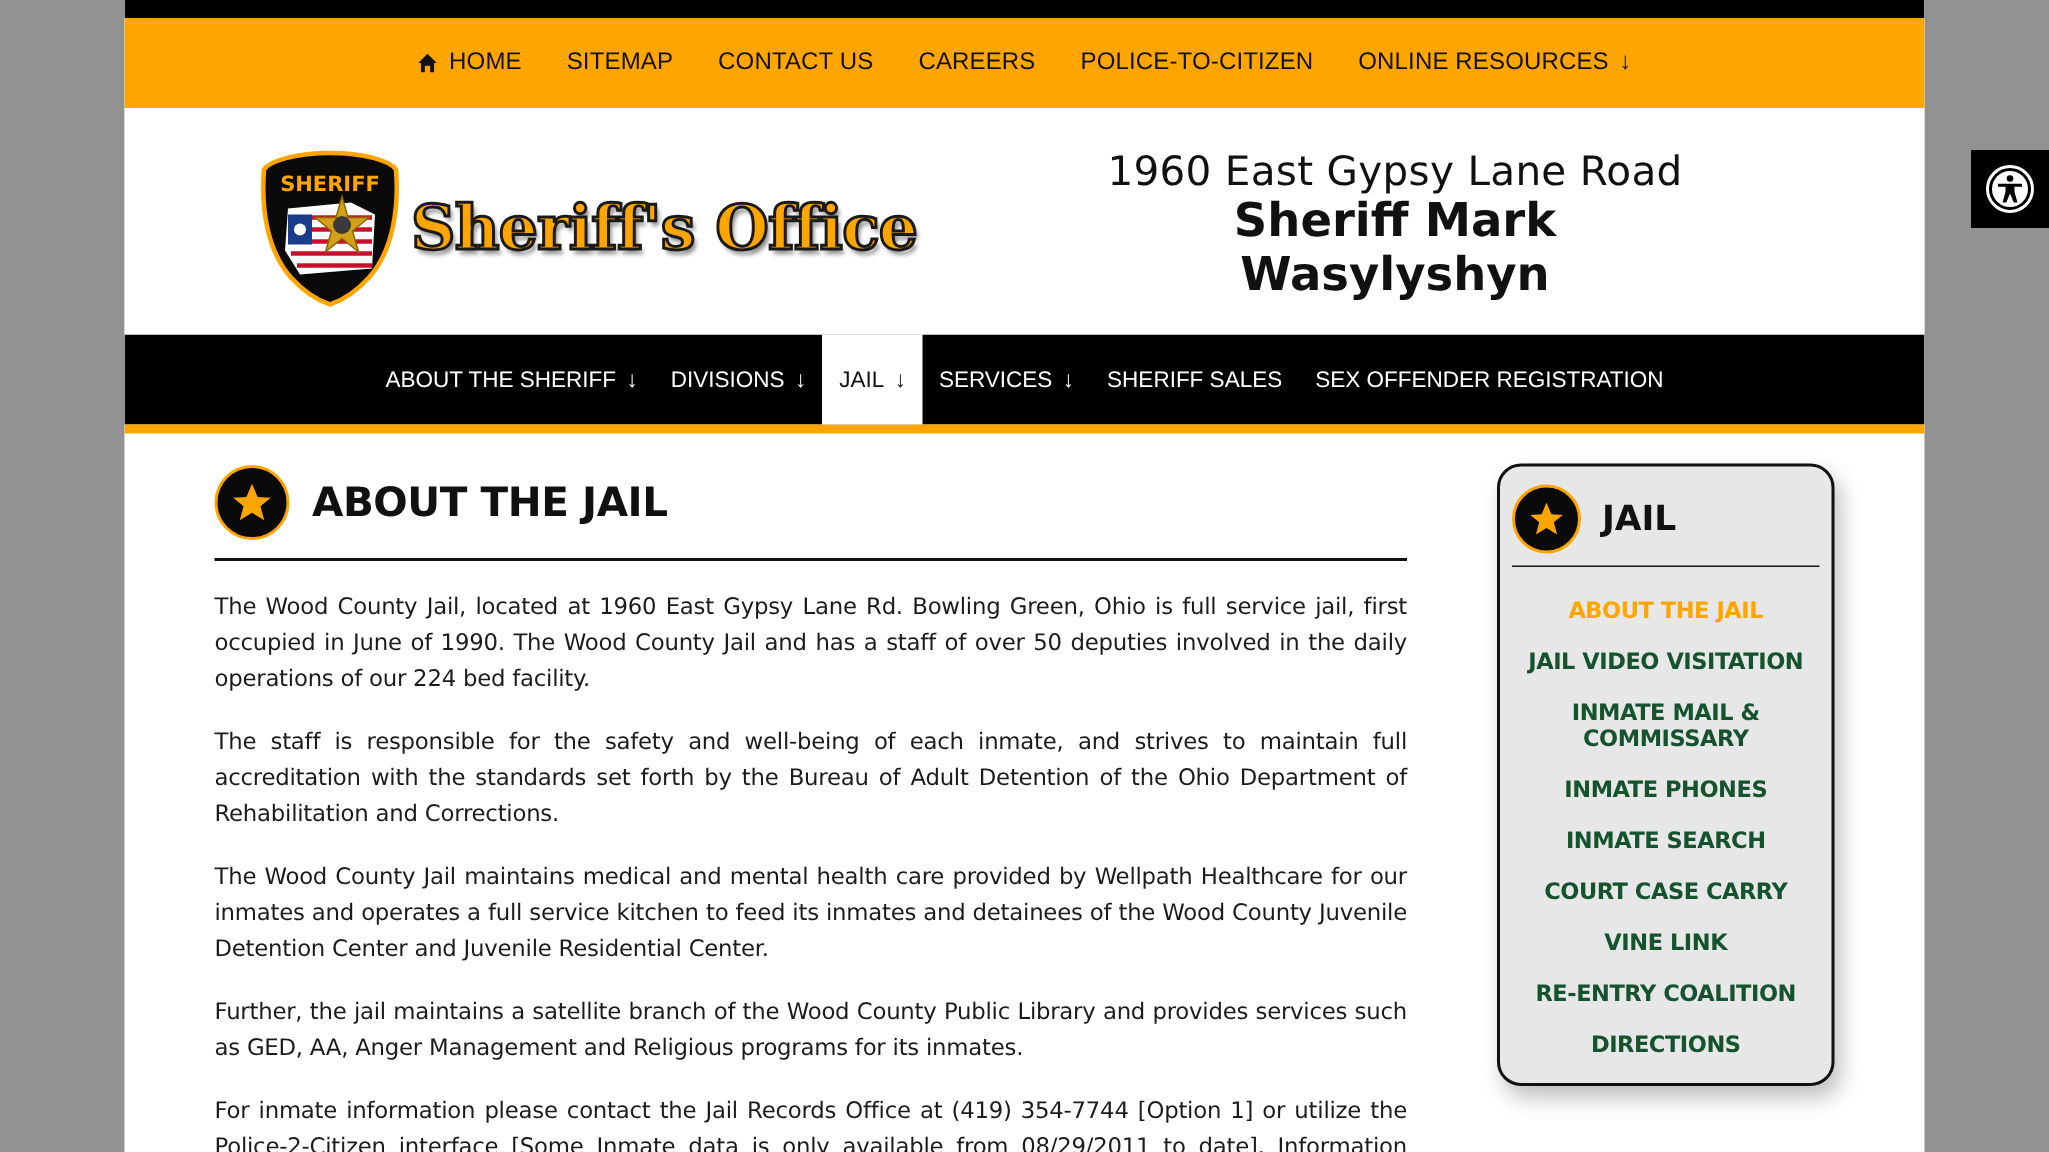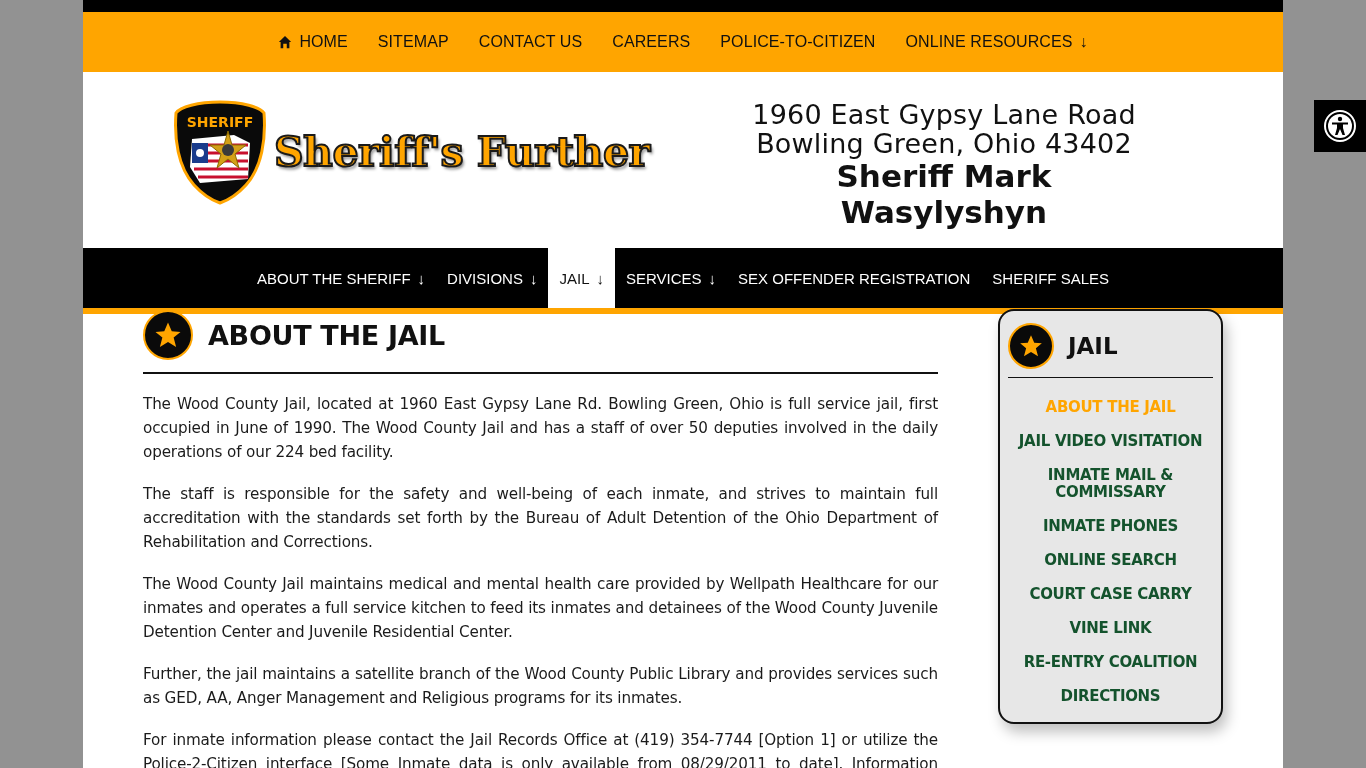--- a/index.html
+++ b/index.html
@@ -8,27 +8,27 @@
 
   .page { position: absolute; left: 83px; top: 0; width: 1200px; height: 768px; background: #ffffff; overflow: hidden; }
 
   .topbar { height: 12px; background: #000000; }
 
   .utility-nav { height: 60px; background: #ffa500; display: flex; justify-content: center; align-items: center; gap: 6px; }
   .utility-nav .u-item { display: flex; align-items: center; color: #111111; font-size: 16px; letter-spacing: 0.1px; padding: 0 12px; cursor: pointer; white-space: nowrap; }
   .utility-nav .u-item .home-ico { width: 14px; height: 14px; margin-right: 7px; display: inline-block; }
   .utility-nav .u-item .arrow { margin-left: 7px; font-size: 16px; }
 
-  .header { height: 176px; position: relative; background: #ffffff; }
+  .header { height: 151px; position: relative; background: #ffffff; }
   .logo { position: absolute; left: 89px; top: 27px; display: flex; align-items: center; }
   .badge-svg { width: 96px; height: 106px; }
   .logo-text { margin-left: 6px; line-height: 44px; }
   .logo-text div { font-family: "DejaVu Serif", serif; font-weight: 900; font-size: 41px; color: #ffa500;
     -webkit-text-stroke: 2px #1a1a1a; text-shadow: 2px 3px 3px rgba(0,0,0,0.45); letter-spacing: -0.5px; }
-  .address { position: absolute; left: 666px; top: 28px; width: 390px; text-align: center; color: #111111; }
+  .address { position: absolute; left: 652px; top: 28px; width: 390px; text-align: center; color: #111111; }
   .address .a1, .address .a2 { font-family: "DejaVu Sans", sans-serif; font-size: 27px; line-height: 29px; letter-spacing: 0.2px; }
   .address .a3 { font-family: "DejaVu Sans", sans-serif; font-weight: bold; font-size: 31px; line-height: 36px; }
 
   .main-nav { height: 60px; background: #000000; display: flex; justify-content: center; align-items: stretch; }
   .main-nav .m-item { display: flex; align-items: center; color: #ffffff; font-size: 15px; padding: 0 11px; cursor: pointer; white-space: nowrap; }
   .main-nav .m-item .arrow { margin-left: 7px; }
   .main-nav .m-item.active { background: #ffffff; color: #111111; }
   .orange-rule { height: 6px; background: #ffa500; }
 
   .content { position: absolute; left: 60px; top: 310px; width: 795px; }
@@ -93,26 +93,25 @@
             <line x1="22" y1="70" x2="76" y2="70"></line>
             <line x1="26" y1="78" x2="76" y2="78"></line>
         </g>
         <rect x="20" y="44" width="16" height="20" fill="#1a3c8c"></rect>
         <circle cx="28" cy="54" r="4" fill="#ffffff"></circle>
         <polygon points="56,32 60,46 74,46 63,55 67,69 56,60 45,69 49,55 38,46 52,46" fill="#d4a017" stroke="#8a6a00" stroke-width="1"></polygon>
         <circle cx="56" cy="51" r="6" fill="#3a3a3a"></circle>
         <text x="48" y="28" font-family="DejaVu Sans, sans-serif" font-weight="bold" font-size="14" fill="#ffa500" text-anchor="middle">SHERIFF</text>
       </svg>
       <div class="logo-text">
-        <div>Sheriff's Further</div>
+        <div>Sheriff's Office</div>
       </div>
     </div>
     <div class="address">
       <div class="a1">1960 East Gypsy Lane Road</div>
-      <div class="a2">Bowling Green, Ohio 43402</div>
       <div class="a3">Sheriff Mark Wasylyshyn</div>
     </div>
   </header>
 
   <nav class="main-nav">
     <a class="m-item">
         <span>ABOUT THE SHERIFF</span>
         <span class="arrow">↓</span>
       </a>
     <a class="m-item">
@@ -121,24 +120,24 @@
       </a>
     <a class="m-item active">
         <span>JAIL</span>
         <span class="arrow">↓</span>
       </a>
     <a class="m-item">
         <span>SERVICES</span>
         <span class="arrow">↓</span>
       </a>
     <a class="m-item">
-        <span>SEX OFFENDER REGISTRATION</span>
+        <span>SHERIFF SALES</span>
       </a>
     <a class="m-item">
-        <span>SHERIFF SALES</span>
+        <span>SEX OFFENDER REGISTRATION</span>
       </a>
   </nav>
   <div class="orange-rule"></div>
 
   <main class="content">
     <div class="title-row">
       <div class="star-circle">
         <svg width="30" height="30" viewBox="0 0 24 24">
             <polygon points="12,2 15,9 22,9.5 16.5,14 18.5,21.5 12,17.5 5.5,21.5 7.5,14 2,9.5 9,9" fill="#ffa500"></polygon>
           </svg>
@@ -163,21 +162,21 @@
           </svg>
       </div>
       <div class="side-title">JAIL</div>
     </div>
     <div class="side-rule"></div>
     <div class="side-list">
       <div class="s-item active">ABOUT THE JAIL</div>
       <div class="s-item">JAIL VIDEO VISITATION</div>
       <div class="s-item">INMATE MAIL &amp; COMMISSARY</div>
       <div class="s-item">INMATE PHONES</div>
-      <div class="s-item">ONLINE SEARCH</div>
+      <div class="s-item">INMATE SEARCH</div>
       <div class="s-item">COURT CASE CARRY</div>
       <div class="s-item">VINE LINK</div>
       <div class="s-item">RE-ENTRY COALITION</div>
       <div class="s-item">DIRECTIONS</div>
     </div>
   </aside>
 </div>
 
 <div class="a11y-btn">
   <svg width="34" height="34" viewBox="0 0 34 34">

